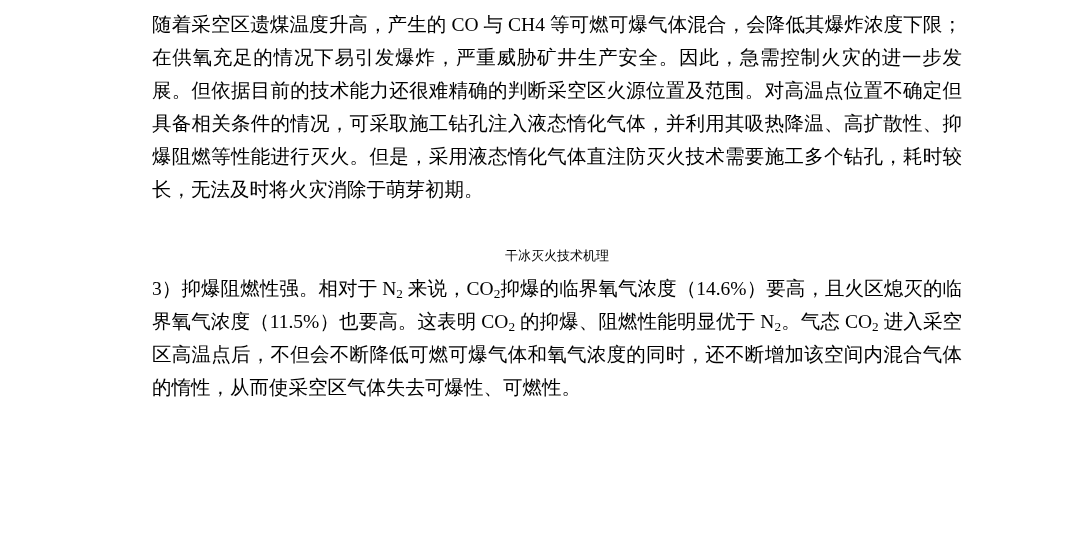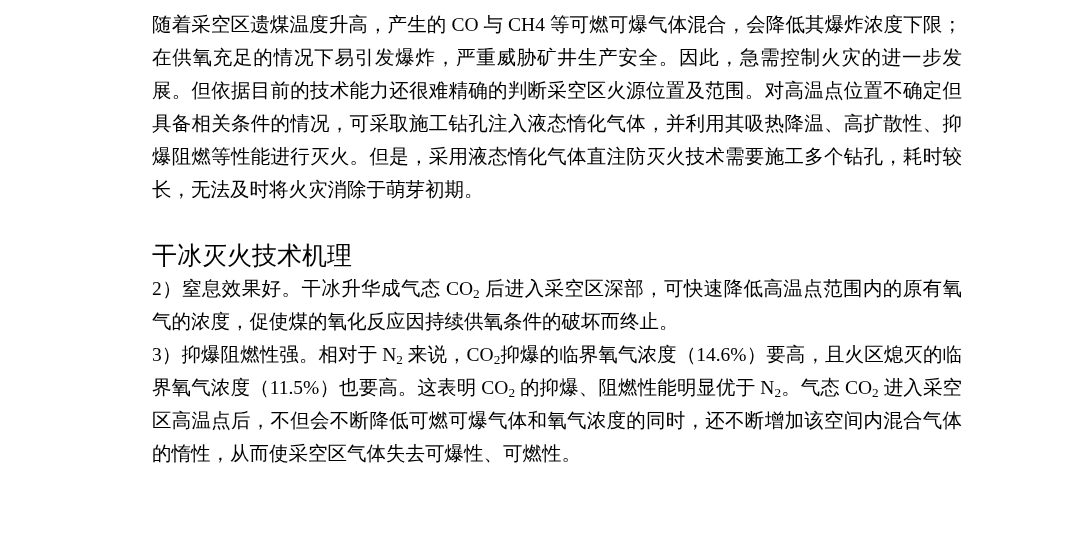--- a/index.html
+++ b/index.html
@@ -28,37 +28,37 @@
     margin: 0;
     white-space: pre-wrap;
   }
   .para.first-indent {
     text-indent: 0;
   }
   .spacer {
     height: 33px;
   }
   .heading {
-    font-size: 25px;
+    font-size: 13px;
     line-height: 33px;
     margin: 0;
+    text-align: center;
   }
   sub {
     font-size: 0.68em;
     vertical-align: -0.22em;
     line-height: 0;
   }
 </style>
 </head>
 <body>
 
 <div class="page">
 
   <p class="para first-indent">随着采空区遗煤温度升高，产生的 CO 与 CH4 等可燃可爆气体混合，会降低其爆炸浓度下限；在供氧充足的情况下易引发爆炸，严重威胁矿井生产安全。因此，急需控制火灾的进一步发展。但依据目前的技术能力还很难精确的判断采空区火源位置及范围。对高温点位置不确定但具备相关条件的情况，可采取施工钻孔注入液态惰化气体，并利用其吸热降温、高扩散性、抑爆阻燃等性能进行灭火。但是，采用液态惰化气体直注防灭火技术需要施工多个钻孔，耗时较长，无法及时将火灾消除于萌芽初期。</p>
 
   <div class="spacer"></div>
 
   <p class="heading">干冰灭火技术机理</p>
 
-  <p class="para">2）窒息效果好。干冰升华成气态 CO<sub>2</sub> 后进入采空区深部，可快速降低高温点范围内的原有氧气的浓度，促使煤的氧化反应因持续供氧条件的破坏而终止。</p>
   <p class="para">3）抑爆阻燃性强。相对于 N<sub>2</sub> 来说，CO<sub>2</sub>抑爆的临界氧气浓度（14.6%）要高，且火区熄灭的临界氧气浓度（11.5%）也要高。这表明 CO<sub>2</sub> 的抑爆、阻燃性能明显优于 N<sub>2</sub>。气态 CO<sub>2</sub> 进入采空区高温点后，不但会不断降低可燃可爆气体和氧气浓度的同时，还不断增加该空间内混合气体的惰性，从而使采空区气体失去可爆性、可燃性。</p>
 
 </div>
 
 </body></html>

